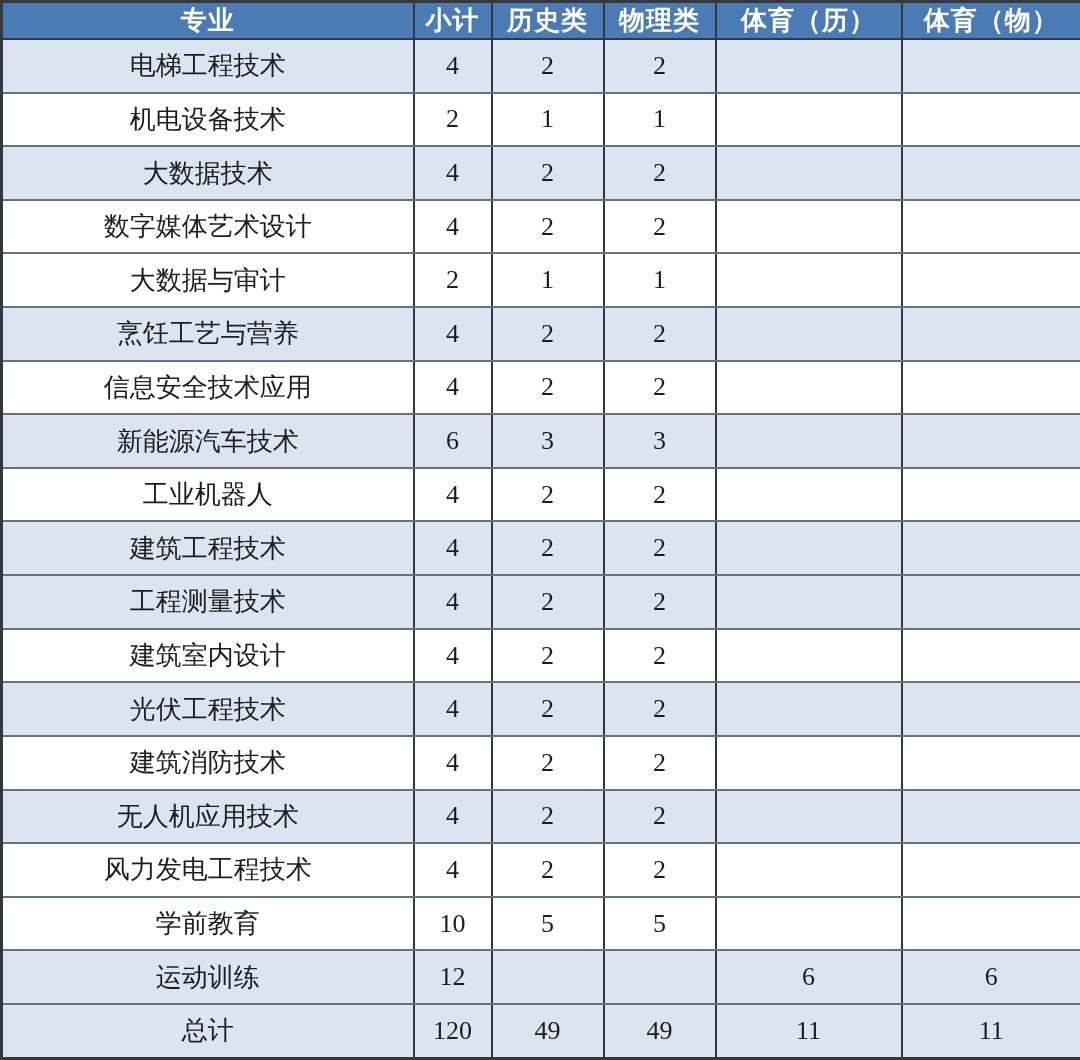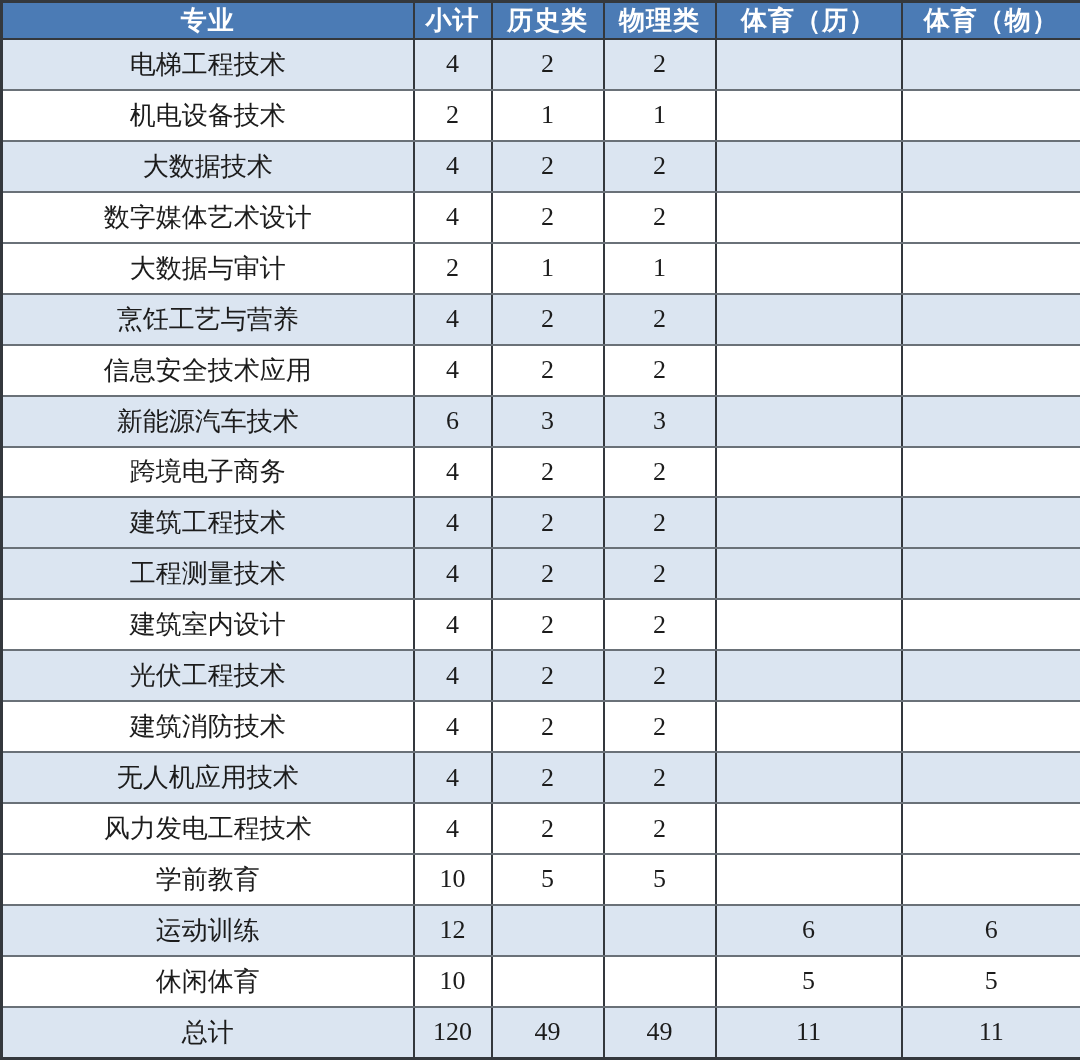--- a/index.html
+++ b/index.html
@@ -129,21 +129,21 @@
   </tr>
       <tr class="band">
     <td>新能源汽车技术</td>
     <td>6</td>
     <td>3</td>
     <td>3</td>
     <td></td>
     <td></td>
   </tr>
       <tr>
-    <td>跨境电子商务</td>
+    <td>工业机器人</td>
     <td>4</td>
     <td>2</td>
     <td>2</td>
     <td></td>
     <td></td>
   </tr>
       <tr class="band">
     <td>建筑工程技术</td>
     <td>4</td>
     <td>2</td>
@@ -207,28 +207,20 @@
     <td></td>
     <td></td>
   </tr>
       <tr class="band">
     <td>运动训练</td>
     <td>12</td>
     <td></td>
     <td></td>
     <td>6</td>
     <td>6</td>
-  </tr>
-      <tr>
-    <td>休闲体育</td>
-    <td>10</td>
-    <td></td>
-    <td></td>
-    <td>5</td>
-    <td>5</td>
   </tr>
       <tr class="band">
     <td>总计</td>
     <td>120</td>
     <td>49</td>
     <td>49</td>
     <td>11</td>
     <td>11</td>
   </tr>
     </tbody>

